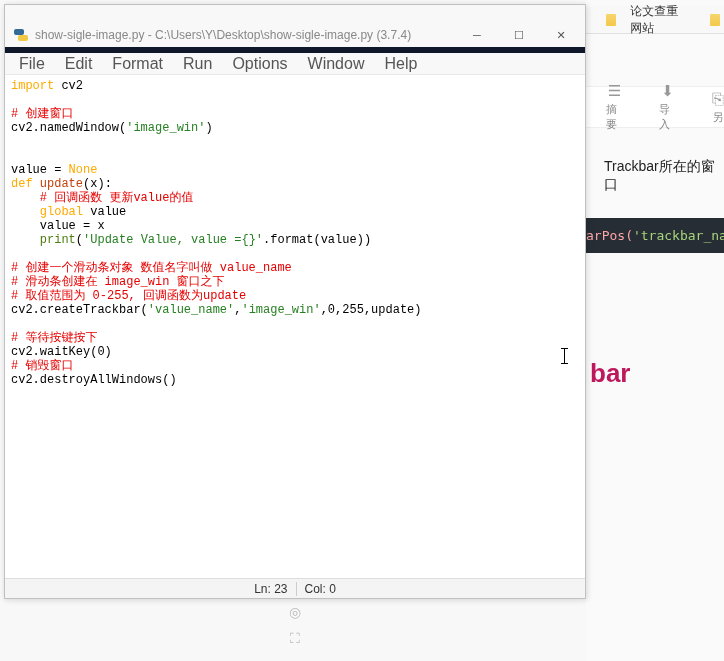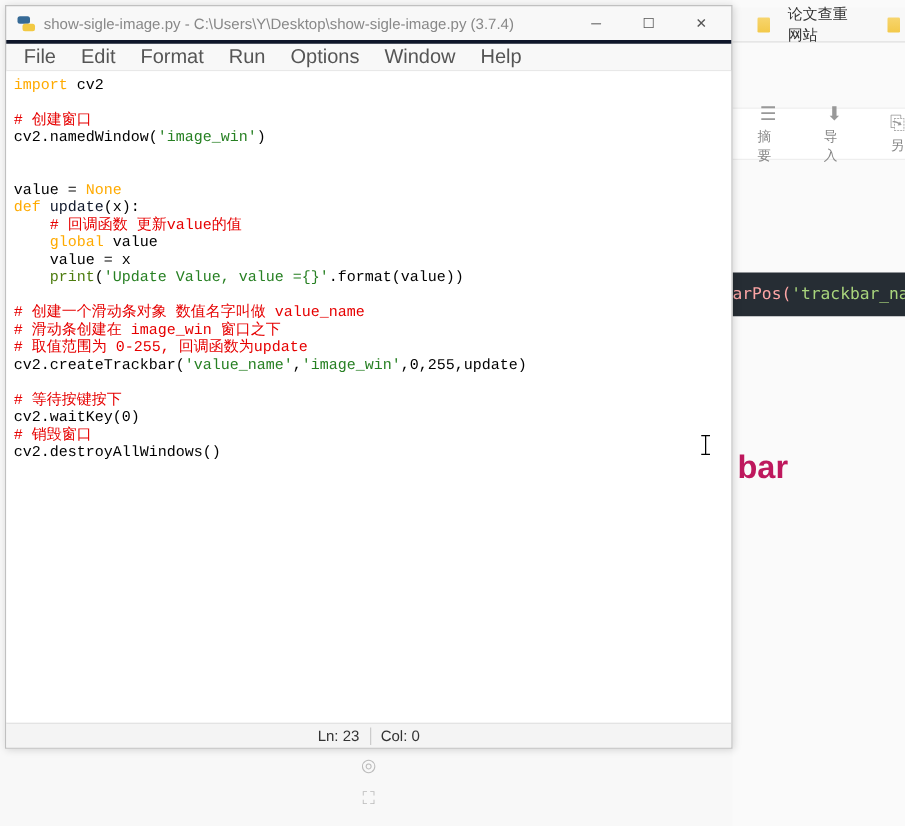--- a/index.html
+++ b/index.html
@@ -22,23 +22,24 @@
       border: 1px solid #c0c0c0;
       box-shadow: 1px 1px 6px rgba(0,0,0,0.15);
       display: flex;
       flex-direction: column;
     }
     .titlebar {
       height: 30px;
       display: flex;
       align-items: center;
       padding: 0 4px 0 8px;
-      border-bottom: 3px solid #0f172a;
+      border-bottom: 6px solid #0f172a;
       font-size: 12px;
       color: #666;
+      margin-top: 18px;
     }
     .titlebar .icon {
       width: 16px;
       height: 16px;
       margin-right: 6px;
       display: inline-flex;
       align-items: center;
       justify-content: center;
     }
     .titlebar .title-text {
@@ -80,21 +81,21 @@
       line-height: 14px;
       padding: 4px 6px;
       white-space: pre;
       overflow: hidden;
       position: relative;
       color: #000;
     }
     .kw   { color: #ffaa00; }
     .str  { color: #278023; }
     .cmt  { color: #e60000; }
-    .blue { color: #0f172a; }
+    .blue { color: #c2410c; }
     .builtin { color: #4d7c0f; }
     .statusbar {
       height: 20px;
       border-top: 1px solid #ddd;
       background: #f4f4f4;
       display: flex;
       align-items: center;
       justify-content: center;
       padding: 0 8px;
       font-size: 12px;
@@ -240,20 +241,21 @@
     <div class="toolbar-btn">
       <span class="glyph">⬇</span>
       <span>导入</span>
     </div>
     <div class="toolbar-btn">
       <span class="glyph">⎘</span>
       <span>另</span>
     </div>
   </div>
 
+  <div class="body-text">Trackbar所在的窗口</div>
 
   <div class="code-snip snip1">
     <span class="mname">arPos(</span><span class="sstr">'trackbar_name</span>
   </div>
 
   <div class="big-head">bar</div>
 </div>
 
 <div class="idle-window">
 

